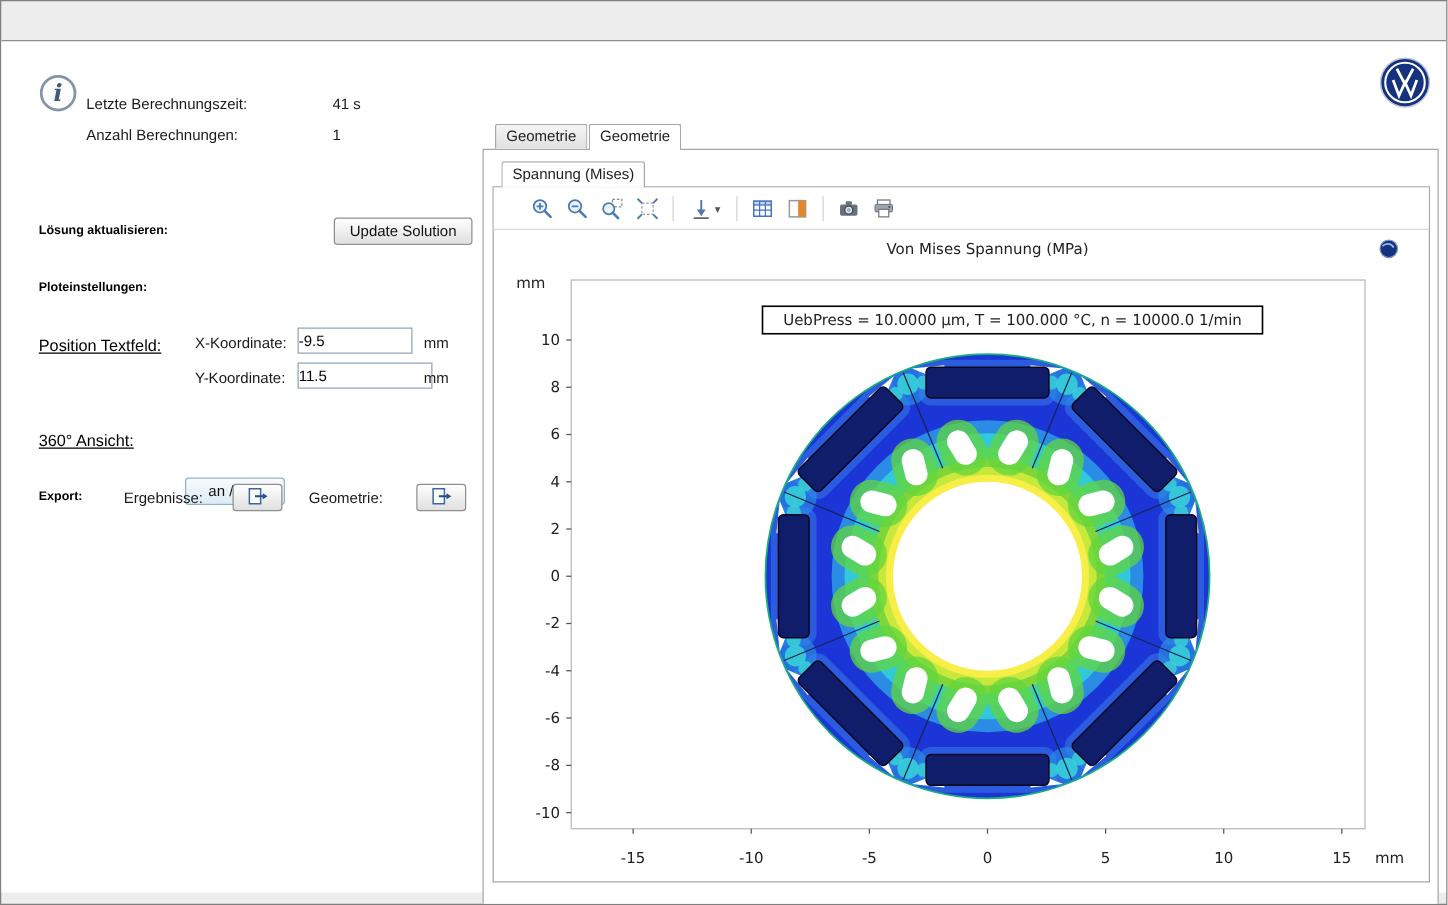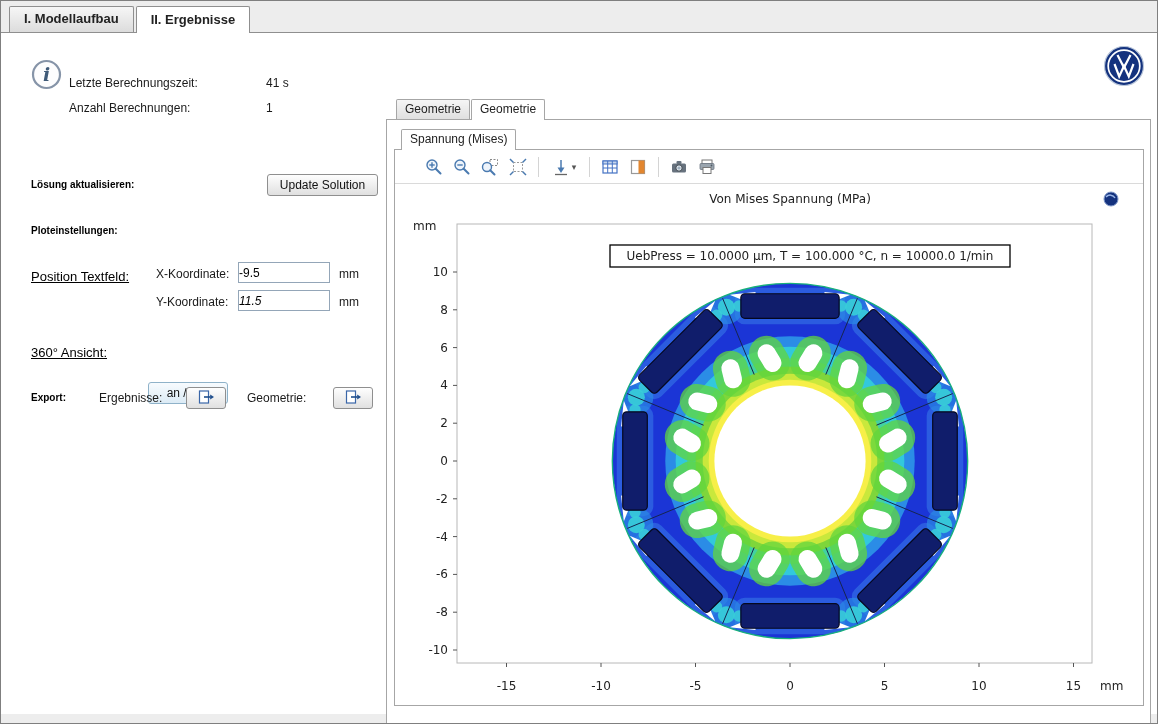--- a/index.html
+++ b/index.html
@@ -35,24 +35,20 @@
   .tbsep{width:1px;height:20px;background:#d4d4d4;margin:0 6px;}
   .caret{font-size:9px;color:#555;margin-left:2px;}
   #plot-svg{position:absolute;left:0;top:34px;display:block;}
   #plot-svg text{font-family:"DejaVu Sans","Liberation Sans",sans-serif;font-size:12px;fill:#222;}
 </style>
 </head>
 <body>
 
 <div class="window">
 
-  <div class="tabbar">
-    <div class="tab"><span>I. Modellaufbau</span></div>
-    <div class="tab active"><span>II. Ergebnisse</span></div>
-  </div>
 
   <div class="content">
 
     <div class="iconwrap" style="left:30px;top:26px;">
       <svg width="31" height="31" viewBox="0 0 31 31">
         <circle cx="15.5" cy="15.5" r="13.5" fill="#fdfdfe" stroke="#8694a8" stroke-width="2.2"></circle>
         <text x="15.5" y="22" text-anchor="middle" font-family="DejaVu Serif, serif" font-style="italic" font-weight="bold" font-size="19" fill="#3f5a78">i</text>
       </svg>
     </div>
 
@@ -64,21 +60,21 @@
     <div class="sec" style="left:30px;top:143px;">Lösung aktualisieren:</div>
     <button class="btn" style="left:266px;top:141px;width:111px;height:22px;">Update Solution</button>
 
     <div class="sec" style="left:30px;top:189px;">Ploteinstellungen:</div>
 
     <div class="und" style="left:30px;top:235px;">Position Textfeld:</div>
     <div class="lbl" style="left:155px;top:233px;">X-Koordinate:</div>
     <input class="field" style="left: 237px; top: 229px; width: 92px;" value="-9.5">
     <div class="lbl" style="left:338px;top:233px;">mm</div>
     <div class="lbl" style="left:155px;top:261px;">Y-Koordinate:</div>
-    <input class="field" style="left: 237px; top: 257px; width: 92px; font-style: italic;" value="11.5">
+    <input class="field" style="left: 237px; top: 257px; width: 108px;" value="11.5">
     <div class="lbl" style="left:338px;top:261px;">mm</div>
 
     <div class="und" style="left:30px;top:311px;">360° Ansicht:</div>
     <button class="btn blue" style="left:147px;top:309px;width:80px;height:22px;margin-top:40px;">an / aus</button>
 
     <div class="sec" style="left:30px;top:356px;">Export:</div>
     <div class="lbl" style="left:98px;top:357px;">Ergebnisse:</div>
     <button class="btn" style="left:185px;top:354px;width:40px;height:22px;">
       <svg width="17" height="16" viewBox="0 0 17 16">
         <rect x="1.5" y="2" width="9" height="12" fill="#fff" stroke="#3a66a8" stroke-width="1.2"></rect>

